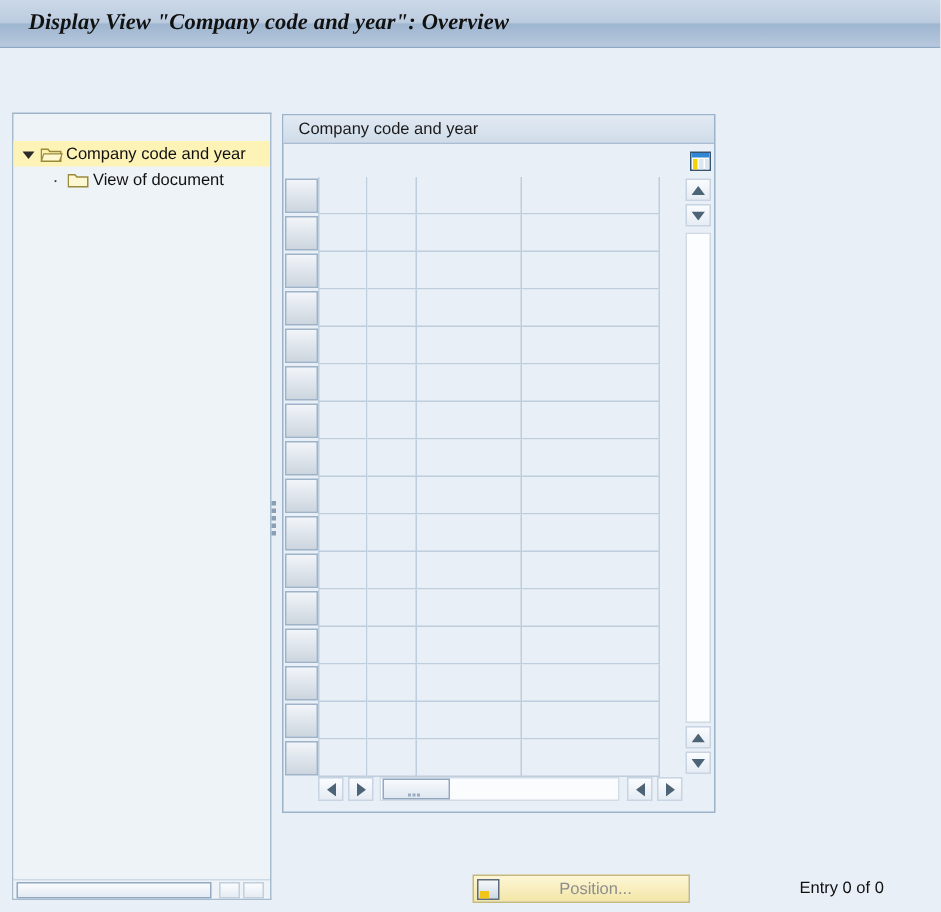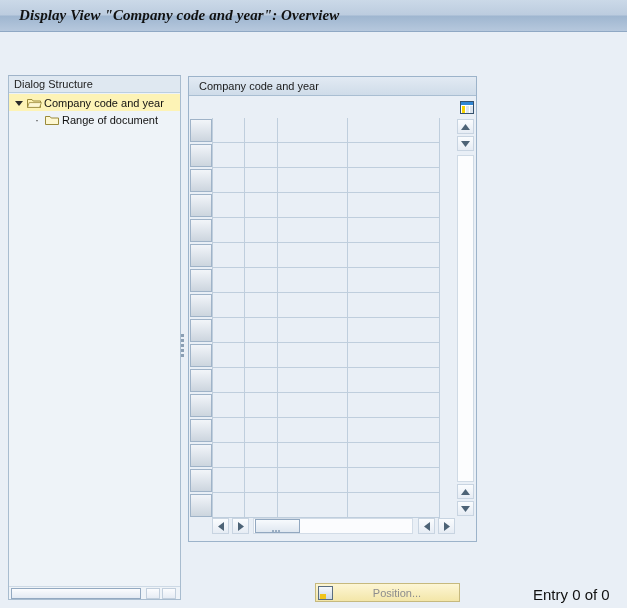--- a/index.html
+++ b/index.html
@@ -288,35 +288,34 @@
     width: 6px; height: 5px; background: #f0c419;
   }
   .position-btn .plabel {
     flex: 1; text-align: center;
     font-size: 11px; color: #8d8d8d;
     padding-right: 12px;
     padding-left: 14px;
   }
   .entry-status {
     position: absolute; left: 533px; top: 586px;
-    font-size: 15px; color: #111; white-space: nowrap;
+    font-size: 11px; color: #111; white-space: nowrap;
   }
 </style>
 </head>
 <body>
 
 <div id="app">
 
   <div class="titlebar">
     <div class="titlebar-text">Display View "Company code and year": Overview</div>
   </div>
 
 
   <div class="tree-panel">
-    <div class="tree-header">Dialog Structure</div>
 
     <div class="tree-body">
 
       <div class="tree-row selected tree-indent-1">
         <span class="expander">
           <svg width="8" height="8" viewBox="0 0 8 8">
               <polygon points="0,2 8,2 4,7" fill="#2b2b2b"></polygon>
             </svg>
         </span>
         <span class="folder-icon">
@@ -328,21 +327,21 @@
         <span class="tree-label">Company code and year</span>
       </div>
 
       <div class="tree-row tree-indent-2">
         <span class="bullet">·</span>
         <span class="folder-icon">
           <svg width="15" height="12" viewBox="0 0 15 12">
             <path d="M0.5 2.5 L5 2.5 L6.2 4 L13.5 4 L13.5 10.5 L0.5 10.5 Z" fill="#fdf7d2" stroke="#9a8a3a" stroke-width="1"></path>
           </svg>
         </span>
-        <span class="tree-label">Range of document</span>
+        <span class="tree-label">View of document</span>
       </div>
 
     </div>
 
     <div class="tree-hscroll">
       <div class="thumb"></div>
       <div class="sbtn b1"></div>
       <div class="sbtn b2"></div>
     </div>
   </div>

